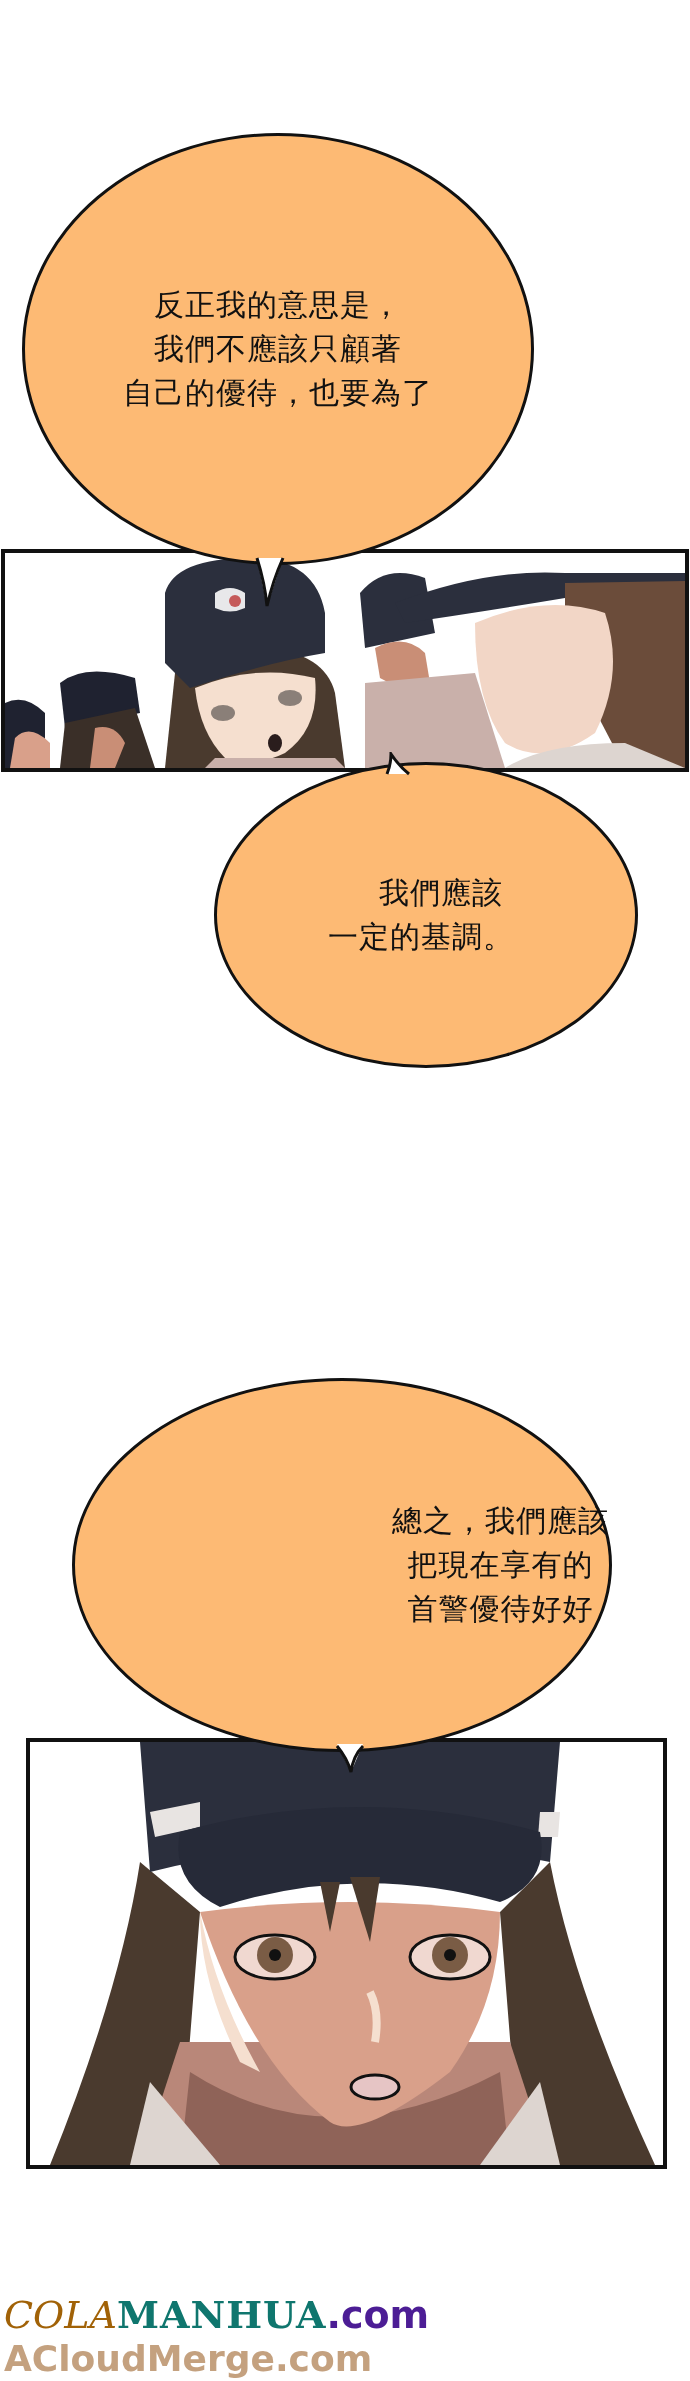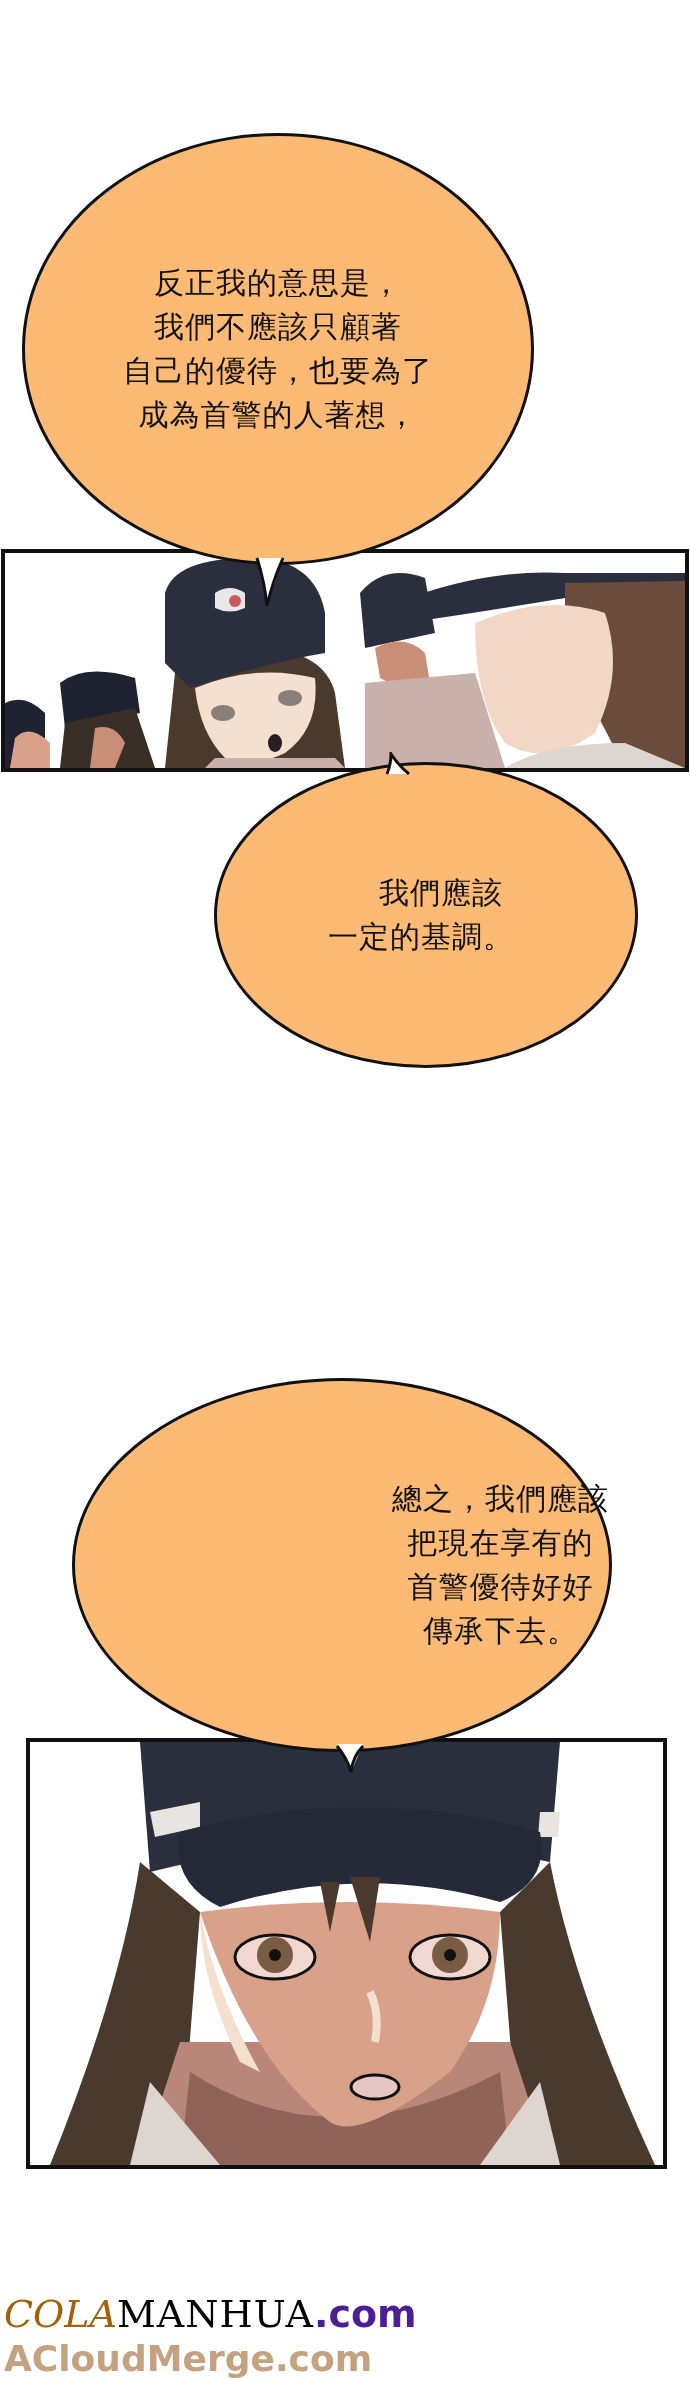--- a/index.html
+++ b/index.html
@@ -11,34 +11,33 @@
   .bubble-text { text-align: center; color: #111; font-size: 30px; line-height: 44px;
                  letter-spacing: 1px; }
   .bubble-text div { white-space: nowrap; }
   .tail { position: absolute; z-index: 4; }
   .panel { position: absolute; border: 4px solid #111; box-sizing: border-box; overflow: hidden;
            background: #fff; z-index: 1; }
   .panel svg { display: block; }
   .watermark { position: absolute; left: 4px; z-index: 2; white-space: nowrap; }
   .wm1 { top: 2292px; font-size: 38px; font-family: "DejaVu Serif", "Liberation Serif", serif; }
   .wm1 .cola { color: #a16207; font-style: italic; margin-top: 36px; }
-  .wm1 .manhua { color: #000000; font-weight: normal; letter-spacing: 1px; }
+  .wm1 .manhua { color: #0f766e; font-weight: bold; letter-spacing: 1px; }
   .wm1 .dotcom { color: #4c1d95; font-weight: bold; font-family: "DejaVu Sans", sans-serif; }
   .wm2 { top: 2338px; font-size: 36px; color: #c4a17f; font-weight: bold;
          font-family: "DejaVu Sans", sans-serif; }
 </style>
 </head>
 <body>
 
 <div class="bubble" style="left:22px; top:133px; width:512px; height:432px;">
   <div class="bubble-text">
     <div>反正我的意思是，</div>
     <div>我們不應該只顧著</div>
     <div>自己的優待，也要為了</div>
-    <div>成為首警的人著想，</div>
   </div>
 </div>
 <svg class="tail" style="left:255px; top:556px;" width="40" height="60">
   <path d="M2 2 L12 50 L28 2 Z" fill="#fff"></path>
   <path d="M2 2 Q10 28 12 50 Q18 24 28 2" fill="#fff" stroke="#111" stroke-width="3"></path>
 </svg>
 
 <div class="panel" style="left:1px; top:549px; width:688px; height:223px;">
   <svg width="680" height="215" viewBox="0 0 680 215">
     <rect width="680" height="215" fill="#ffffff"></rect>
@@ -81,21 +80,20 @@
 <svg class="tail" style="left:385px; top:752px;" width="30" height="24">
   <path d="M2 22 L6 2 L24 22 Z" fill="#fff"></path>
   <path d="M2 22 Q6 12 6 2 Q14 14 24 22" fill="none" stroke="#111" stroke-width="3"></path>
 </svg>
 
 <div class="bubble" style="left:72px; top:1378px; width:540px; height:374px;justify-content:flex-end;">
   <div class="bubble-text">
     <div>總之，我們應該</div>
     <div>把現在享有的</div>
     <div>首警優待好好</div>
-    <div>傳承下去。</div>
   </div>
 </div>
 <svg class="tail" style="left:335px; top:1742px;" width="30" height="36">
   <path d="M2 2 L16 30 L28 2 Z" fill="#fff"></path>
   <path d="M2 4 Q12 16 16 30 Q18 14 28 4" fill="none" stroke="#111" stroke-width="3"></path>
 </svg>
 
 <div class="panel" style="left:26px; top:1738px; width:641px; height:431px;">
   <svg width="633" height="423" viewBox="0 0 633 423">
     <rect width="633" height="423" fill="#ffffff"></rect>

